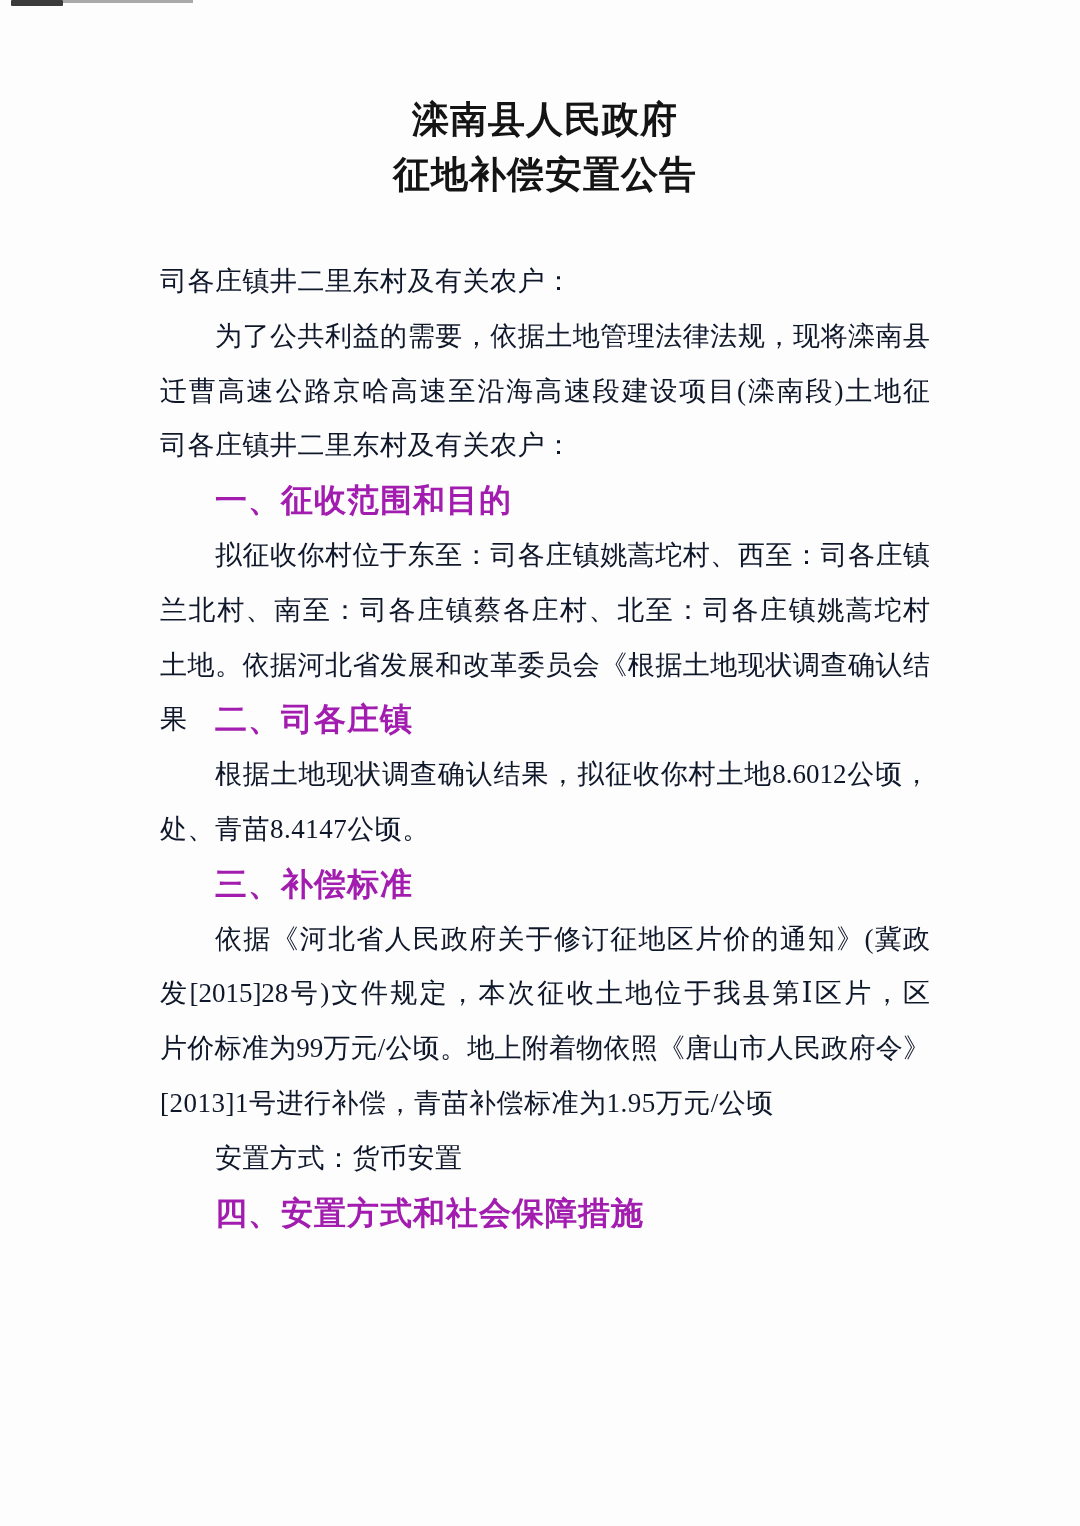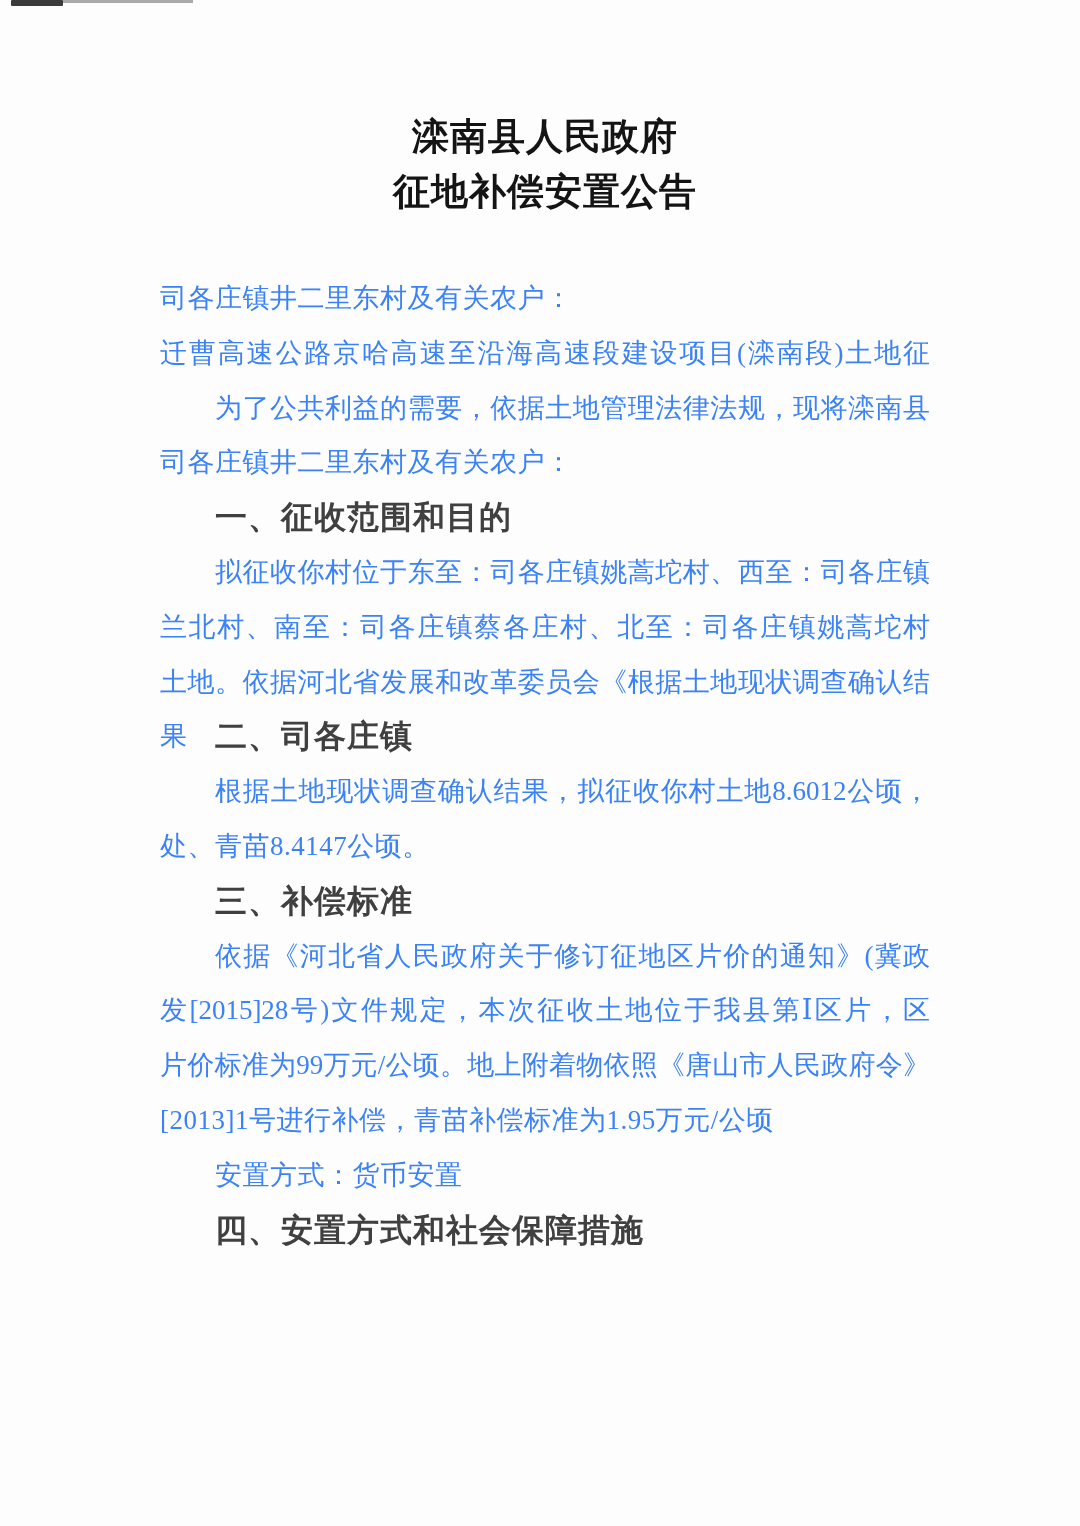--- a/index.html
+++ b/index.html
@@ -16,75 +16,75 @@
   .artifact-dark{
     position:absolute;left:11px;top:0;width:52px;height:6px;
     background:#3b3b3b;border-radius:1px;
   }
   .artifact-gray{
     position:absolute;left:63px;top:0;width:130px;height:3px;
     background:#a9a9a9;
   }
   .doc{
     position:absolute;
-    left:160px;top:109px;width:770px;
+    left:160px;top:92px;width:770px;
   }
   .title{
     text-align:center;
     font-size:37px;
     font-weight:bold;
     line-height:55px;
     letter-spacing:1px;
     color:#141414;
   }
   .body-block{
     margin-top:52px;
     font-size:27px;
   }
   .line{
     height:54.8px;
     line-height:54.8px;
     white-space:nowrap;
     letter-spacing:0.5px;
-    color:#3b82f6;
+    color:#0f172a;
   }
   .line.justify{
     white-space:normal;
     letter-spacing:0;
     text-align:justify;
     text-align-last:justify;
     -moz-text-align-last:justify;
   }
   .line.ind{
     padding-left:55px;
   }
   .line.heading{
     font-family:"Liberation Sans","DejaVu Sans",sans-serif;
     font-weight:bold;
     font-size:32px;
     letter-spacing:1px;
-    color:#404040;
+    color:#a21caf;
   }
 </style>
 </head>
 <body>
 
 <div class="page">
   <div class="artifact-dark"></div>
   <div class="artifact-gray"></div>
 
   <div class="doc">
     <div class="title">
       <div>滦南县人民政府</div>
       <div>征地补偿安置公告</div>
     </div>
     <div class="body-block" id="doc-body">
         <div class="line plain">司各庄镇井二里东村及有关农户：</div>
+        <div class="line justify ind">为了公共利益的需要，依据土地管理法律法规，现将滦南县</div>
         <div class="line justify">迁曹高速公路京哈高速至沿海高速段建设项目(滦南段)土地征</div>
-        <div class="line justify ind">为了公共利益的需要，依据土地管理法律法规，现将滦南县</div>
         <div class="line plain">司各庄镇井二里东村及有关农户：</div>
         <div class="line heading ind">一、征收范围和目的</div>
         <div class="line justify ind">拟征收你村位于东至：司各庄镇姚蒿坨村、西至：司各庄镇</div>
         <div class="line justify">兰北村、南至：司各庄镇蔡各庄村、北至：司各庄镇姚蒿坨村</div>
         <div class="line justify">土地。依据河北省发展和改革委员会《根据土地现状调查确认结果</div>
         <div class="line heading ind">二、司各庄镇</div>
         <div class="line justify ind">根据土地现状调查确认结果，拟征收你村土地8.6012公顷，</div>
         <div class="line plain">处、青苗8.4147公顷。</div>
         <div class="line heading ind">三、补偿标准</div>
         <div class="line justify ind">依据《河北省人民政府关于修订征地区片价的通知》(冀政</div>

